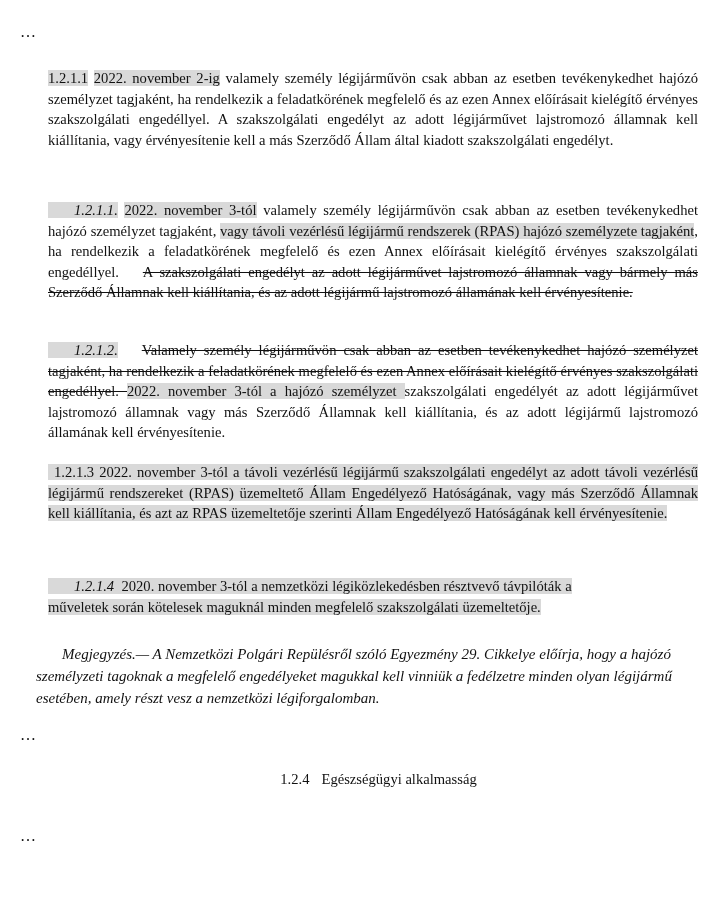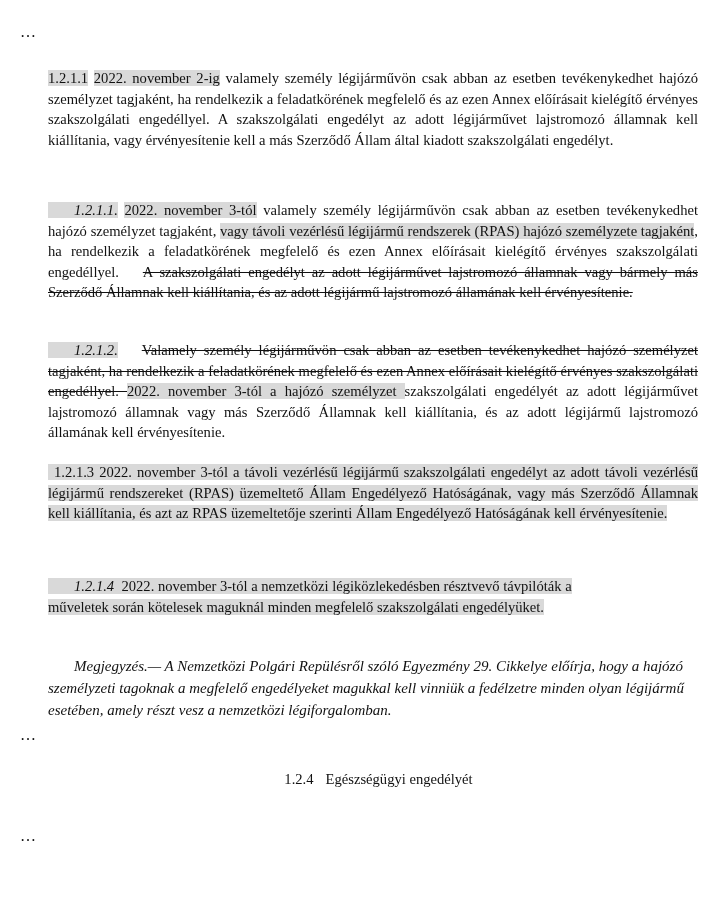--- a/index.html
+++ b/index.html
@@ -17,21 +17,21 @@
     text-align: justify; text-align-last: left;
     margin: 0;
   }
   .hl { background: #d9d9d9; }
   .strike { text-decoration: line-through; text-decoration-thickness: 1px; margin-left: 17px; }
   .it { font-style: italic; }
   .indent { display: inline-block; width: 26px; }
   .indent-s { display: inline-block; width: 6px; }
   .note {
     position: absolute; left: 36px; width: 660px;
-    font-style: italic; font-size: 15px; line-height: 22px; margin: 12px;
+    font-style: italic; font-size: 15px; line-height: 22px; margin: 0;
   }
   .heading {
     position: absolute; top: 769px; left: 0; width: 721px; text-align: center;
     font-size: 14.6px; line-height: 20px; padding-left: 36px; box-sizing: border-box;
   }
   .heading .num { margin-right: 12px; }
 </style>
 </head>
 <body>
 
@@ -39,23 +39,23 @@
 
 <p class="para" style="top:68px;"><span class="hl">1.2.1.1</span> <span class="hl">2022. november 2-ig</span><span> valamely személy légijárművön csak abban az esetben tevékenykedhet hajózó személyzet tagjaként, ha rendelkezik a feladatkörének megfelelő és az ezen Annex előírásait kielégítő érvényes szakszolgálati engedéllyel. A szakszolgálati engedélyt az adott légijárművet lajstromozó államnak kell kiállítania, vagy érvényesítenie kell a más Szerződő Állam által kiadott szakszolgálati engedélyt.</span></p>
 
 <p class="para" style="top:200px;"><span class="hl"><span class="indent"></span><span class="it">1.2.1.1.</span></span> <span class="hl">2022. november 3-tól</span><span> valamely személy légijárművön csak abban az esetben tevékenykedhet hajózó személyzet tagjaként, </span><span class="hl">vagy távoli vezérlésű légijármű rendszerek (RPAS) hajózó személyzete tagjaként</span><span>, ha rendelkezik a feladatkörének megfelelő és ezen Annex előírásait kielégítő érvényes szakszolgálati engedéllyel. </span><span class="strike">A szakszolgálati engedélyt az adott légijárművet lajstromozó államnak vagy bármely más Szerződő Államnak kell kiállítania, és az adott légijármű lajstromozó államának kell érvényesítenie.</span></p>
 
 <p class="para" style="top:340px;"><span class="hl"><span class="indent"></span><span class="it">1.2.1.2.</span></span> <span class="strike">Valamely személy légijárművön csak abban az esetben tevékenykedhet hajózó személyzet tagjaként, ha rendelkezik a feladatkörének megfelelő és ezen Annex előírásait kielégítő érvényes szakszolgálati engedéllyel. </span><span class="hl">2022. november 3-tól a hajózó személyzet </span><span>szakszolgálati engedélyét az adott légijárművet lajstromozó államnak vagy más Szerződő Államnak kell kiállítania, és az adott légijármű lajstromozó államának kell érvényesítenie.</span></p>
 
 <p class="para" style="top:462px;"><span class="hl"><span class="indent-s"></span><span>1.2.1.3</span><span> 2022. november 3-tól a távoli vezérlésű légijármű szakszolgálati engedélyt az adott távoli vezérlésű légijármű rendszereket (RPAS) üzemeltető Állam Engedélyező Hatóságának, vagy más Szerződő Államnak kell kiállítania, és azt az RPAS üzemeltetője szerinti Állam Engedélyező Hatóságának kell érvényesítenie.</span></span></p>
 
 <div class="para" style="top:576px; text-align:left;">
-  <div><span class="hl"><span class="indent"></span><span class="it">1.2.1.4</span>&nbsp;&nbsp;<span>2022. november 3-tól a nemzetközi légiközlekedésben résztvevő távpilóták a</span></span></div>
-  <div><span class="hl">műveletek során kötelesek maguknál minden megfelelő</span><span class="hl"> szakszolgálati engedélyüket.</span></div>
+  <div><span class="hl"><span class="indent"></span><span class="it">1.2.1.4</span>&nbsp;&nbsp;<span>2020. november 3-tól a nemzetközi légiközlekedésben résztvevő távpilóták a</span></span></div>
+  <div><span class="hl">műveletek során kötelesek maguknál minden megfelelő</span><span class="hl"> szakszolgálati üzemeltetője.</span></div>
 </div>
 
 <p class="note" style="top:643px;"><span class="indent"></span><span>Megjegyzés.</span><span>— A Nemzetközi Polgári Repülésről szóló Egyezmény 29. Cikkelye előírja, hogy a hajózó személyzeti tagoknak a megfelelő engedélyeket magukkal kell vinniük a fedélzetre minden olyan légijármű esetében, amely részt vesz a nemzetközi légiforgalomban.</span></p>
 
 <div class="ellipsis" style="top:727px;">…</div>
 
-<div class="heading"><span class="num">1.2.4</span><span>Egészségügyi engedélyét</span></div>
+<div class="heading"><span class="num">1.2.4</span><span>Egészségügyi alkalmasság</span></div>
 
 <div class="ellipsis" style="top:828px;">…</div>
 
 </body></html>

